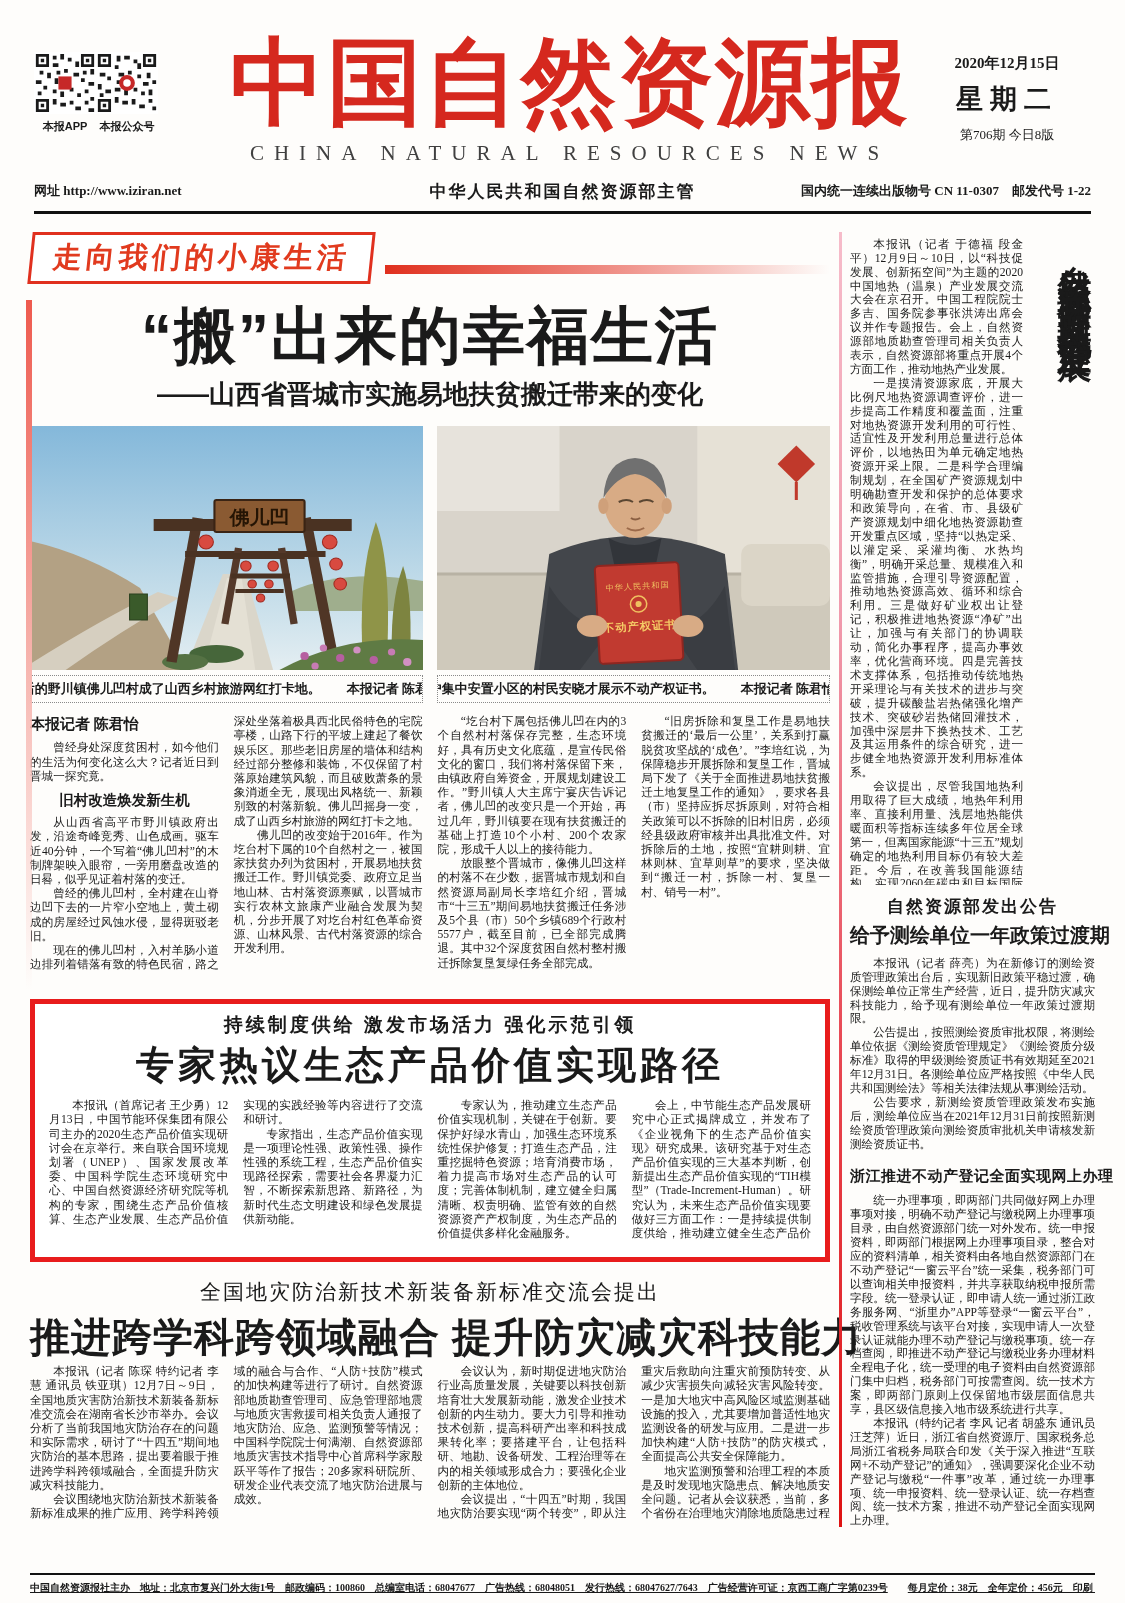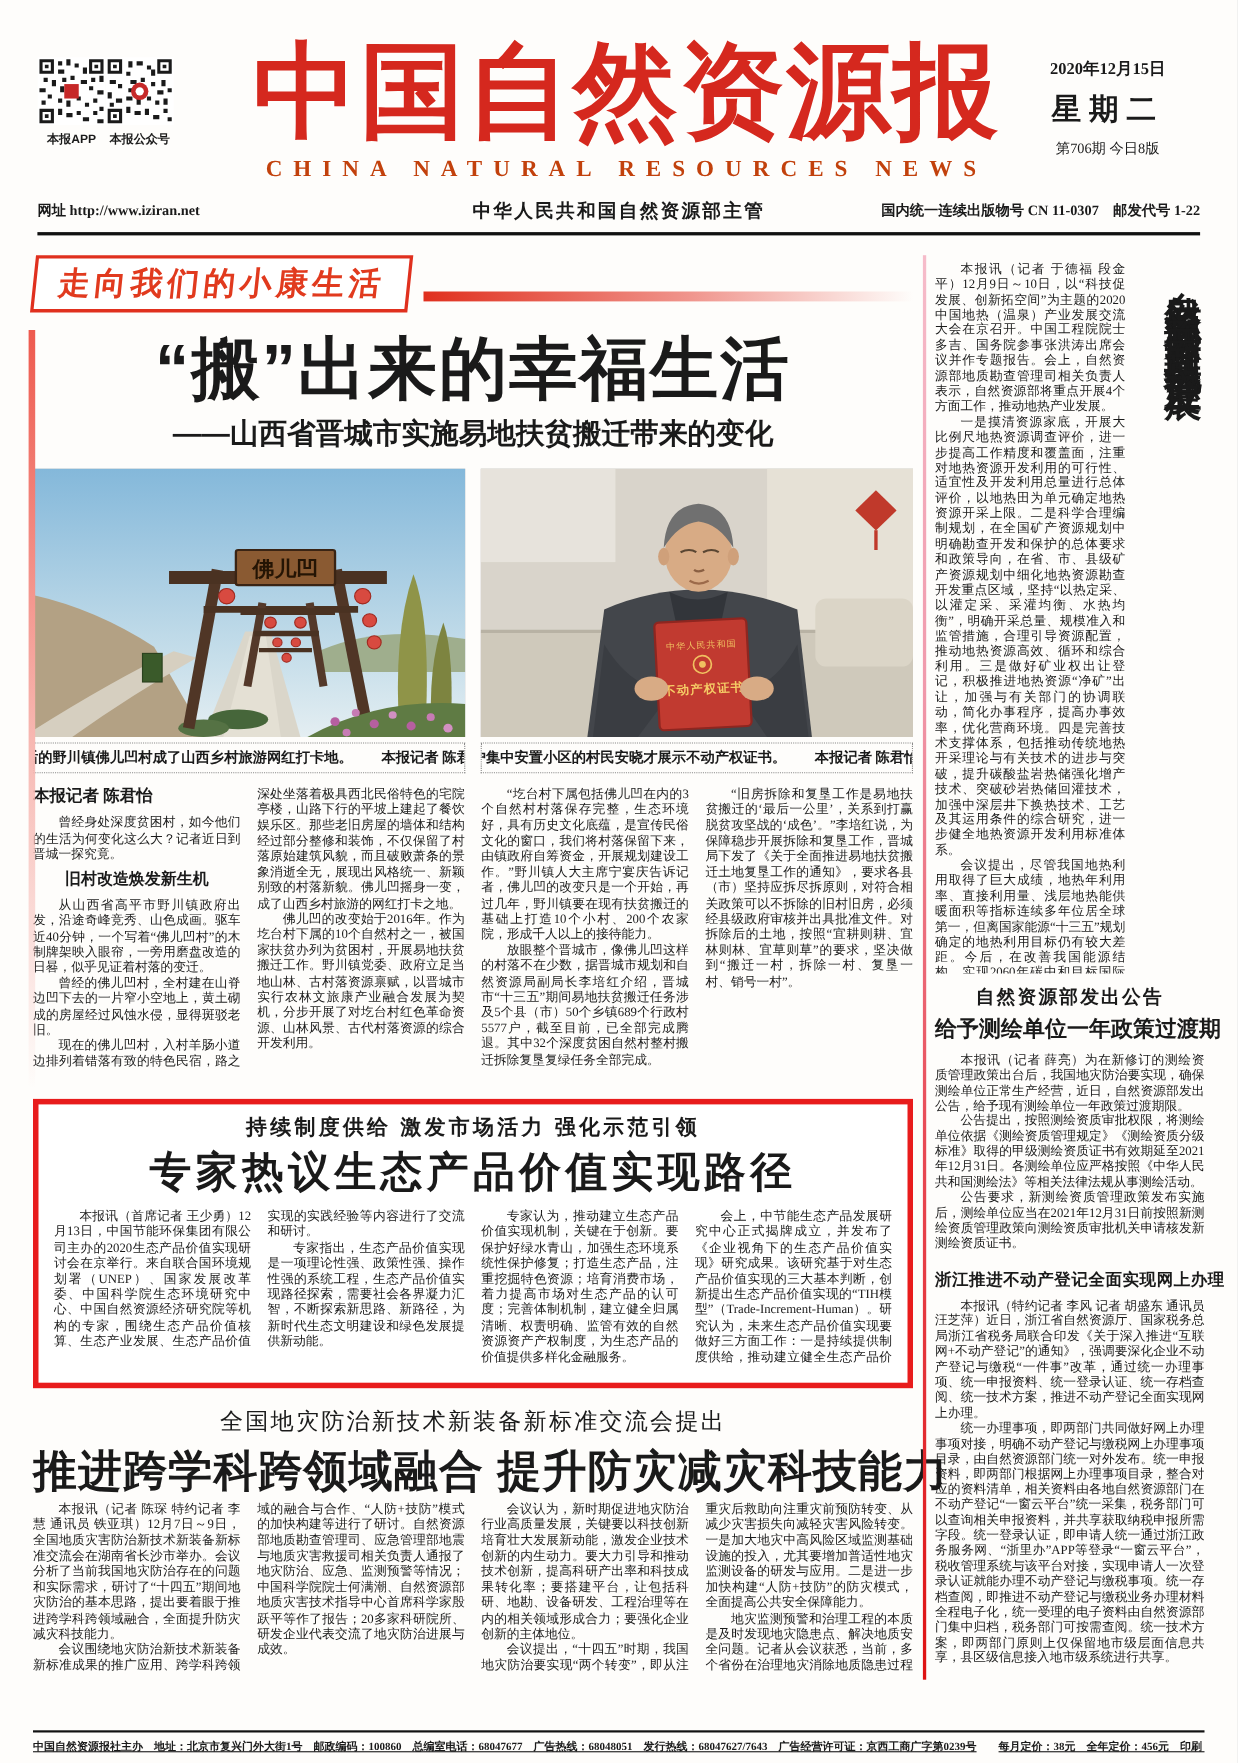--- a/index.html
+++ b/index.html
@@ -10,21 +10,21 @@
     font-family:"Liberation Serif","DejaVu Serif",serif;
   }
   
   .masthead { padding:34px 34px 0 34px; }
   .mh-row { display:flex; align-items:flex-start; }
   .qr-block { display:flex; gap:0; width:182px; margin-top:18px; }
   .qr-item { text-align:center; font-size:11px; font-weight:bold; font-family:"Liberation Sans",sans-serif; }
   .qr-item svg { width:62px; height:62px; display:block; margin:0 auto 5px; }
   .mh-center { flex:1; text-align:center; }
   .mh-title { font-size:95px; line-height:1.04; font-weight:900; color:#d5281e; letter-spacing:2px; white-space:nowrap; }
-  .mh-en { margin-top:8px; font-size:21px; letter-spacing:10px; color:#c2410c; font-weight:bold; white-space:nowrap; }
+  .mh-en { margin-top:8px; font-size:21px; letter-spacing:10px; color:#404040; font-weight:normal; white-space:nowrap; }
   .date-block { width:168px; text-align:center; margin-top:16px; line-height:1.75; }
   .d1 { font-size:15px; font-weight:bold; }
   .d2 { font-size:27px; font-weight:900; letter-spacing:7px; }
   .d3 { font-size:13px; font-weight:normal; }
   .mh-info { display:grid; grid-template-columns:1fr auto 1fr; align-items:center; margin-top:14px; padding-bottom:8px; font-size:13px; font-weight:bold; }
   .mh-info .i-left { justify-self:start; }
   .mh-info .sup { font-size:17px; letter-spacing:2px; font-family:"Liberation Sans",sans-serif; }
   .mh-info .i-right { justify-self:end; }
   .rule { height:3px; background:#111; margin:0 34px; }
   
@@ -303,31 +303,31 @@
           <p>一是摸清资源家底，开展大比例尺地热资源调查评价，进一步提高工作精度和覆盖面，注重对地热资源开发利用的可行性、适宜性及开发利用总量进行总体评价，以地热田为单元确定地热资源开采上限。二是科学合理编制规划，在全国矿产资源规划中明确勘查开发和保护的总体要求和政策导向，在省、市、县级矿产资源规划中细化地热资源勘查开发重点区域，坚持“以热定采、以灌定采、采灌均衡、水热均衡”，明确开采总量、规模准入和监管措施，合理引导资源配置，推动地热资源高效、循环和综合利用。三是做好矿业权出让登记，积极推进地热资源“净矿”出让，加强与有关部门的协调联动，简化办事程序，提高办事效率，优化营商环境。四是完善技术支撑体系，包括推动传统地热开采理论与有关技术的进步与突破，提升碳酸盐岩热储强化增产技术、突破砂岩热储回灌技术，加强中深层井下换热技术、工艺及其运用条件的综合研究，进一步健全地热资源开发利用标准体系。</p>
           <p>会议提出，尽管我国地热利用取得了巨大成绩，地热年利用率、直接利用量、浅层地热能供暖面积等指标连续多年位居全球第一，但离国家能源“十三五”规划确定的地热利用目标仍有较大差距。今后，在改善我国能源结构、实现2060年碳中和目标国际承诺过程中，地热的作用将进一步凸显，政府将对地热产业发展提供更加有力的支持。</p>
         </div>
         <h2 class="rc1-vtitle">自然资源部将从四方面支持地热产业发展</h2>
       </section>
 
       <section class="rc2">
         <div class="rc2-kicker">自然资源部发出公告</div>
         <h3 class="rc2-headline">给予测绘单位一年政策过渡期</h3>
         <div class="rc-body">
-          <p>本报讯（记者 薛亮）为在新修订的测绘资质管理政策出台后，我国地灾防治要实现，确保测绘单位正常生产经营，近日，自然资源部发出公告，给予现有测绘单位一年政策过渡期限。</p>
+          <p>本报讯（记者 薛亮）为在新修订的测绘资质管理政策出台后，实现新旧政策平稳过渡，确保测绘单位正常生产经营，近日，提升防灾减灾科技能力，给予现有测绘单位一年政策过渡期限。</p>
           <p>公告提出，按照测绘资质审批权限，将测绘单位依据《测绘资质管理规定》《测绘资质分级标准》取得的甲级测绘资质证书有效期延至2021年12月31日。各测绘单位应严格按照《中华人民共和国测绘法》等相关法律法规从事测绘活动。</p>
           <p>公告要求，新测绘资质管理政策发布实施后，测绘单位应当在2021年12月31日前按照新测绘资质管理政策向测绘资质审批机关申请核发新测绘资质证书。</p>
         </div>
       </section>
 
       <section class="rc3">
         <h3 class="rc3-headline">浙江推进不动产登记全面实现网上办理</h3>
         <div class="rc-body">
+          <p>统一办理事项，即两部门共同做好网上办理事项对接，明确不动产登记与缴税网上办理事项目录，由自然资源部门统一对外发布。统一申报资料，即两部门根据网上办理事项目录，整合对应的资料清单，相关资料由各地自然资源部门在不动产登记“一窗云平台”统一采集，税务部门可以查询相关申报资料，并共享获取纳税申报所需字段。统一登录认证，即申请人统一通过浙江政务服务网、“浙里办”APP等登录“一窗云平台”，税收管理系统与该平台对接，实现申请人一次登录认证就能办理不动产登记与缴税事项。统一存档查阅，即推进不动产登记与缴税业务办理材料全程电子化，统一受理的电子资料由自然资源部门集中归档，税务部门可按需查阅。统一技术方案，即两部门原则上仅保留地市级层面信息共享，县区级信息接入地市级系统进行共享。</p>
           <p>本报讯（特约记者 李风 记者 胡盛东 通讯员 汪芝萍）近日，浙江省自然资源厅、国家税务总局浙江省税务局联合印发《关于深入推进“互联网+不动产登记”的通知》，强调要深化企业不动产登记与缴税“一件事”改革，通过统一办理事项、统一申报资料、统一登录认证、统一存档查阅、统一技术方案，推进不动产登记全面实现网上办理。</p>
-          <p>统一办理事项，即两部门共同做好网上办理事项对接，明确不动产登记与缴税网上办理事项目录，由自然资源部门统一对外发布。统一申报资料，即两部门根据网上办理事项目录，整合对应的资料清单，相关资料由各地自然资源部门在不动产登记“一窗云平台”统一采集，税务部门可以查询相关申报资料，并共享获取纳税申报所需字段。统一登录认证，即申请人统一通过浙江政务服务网、“浙里办”APP等登录“一窗云平台”，税收管理系统与该平台对接，实现申请人一次登录认证就能办理不动产登记与缴税事项。统一存档查阅，即推进不动产登记与缴税业务办理材料全程电子化，统一受理的电子资料由自然资源部门集中归档，税务部门可按需查阅。统一技术方案，即两部门原则上仅保留地市级层面信息共享，县区级信息接入地市级系统进行共享。</p>
         </div>
       </section>
 
     </aside>
   </div>
 
   <footer class="page-footer">
     <span>中国自然资源报社主办　地址：北京市复兴门外大街1号　邮政编码：100860　总编室电话：68047677　广告热线：68048051　发行热线：68047627/7643　广告经营许可证：京西工商广字第0239号</span>
     <span>每月定价：38元　全年定价：456元　印刷：工人日报社印刷厂</span>
   </footer>

